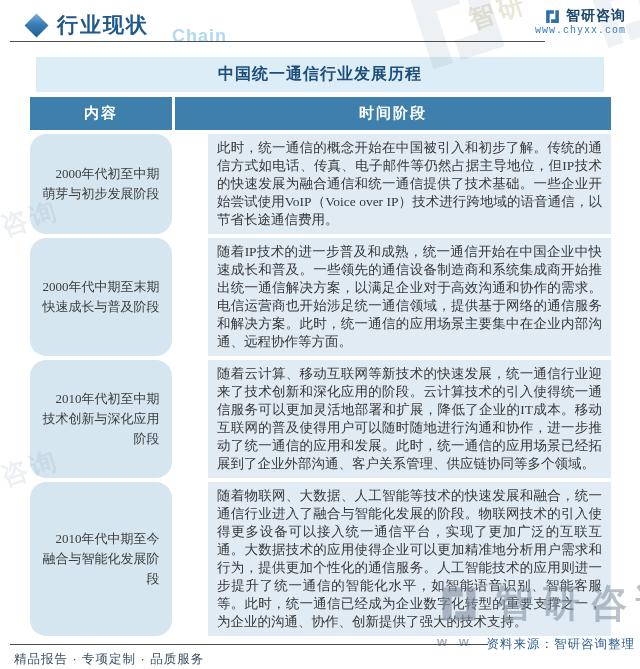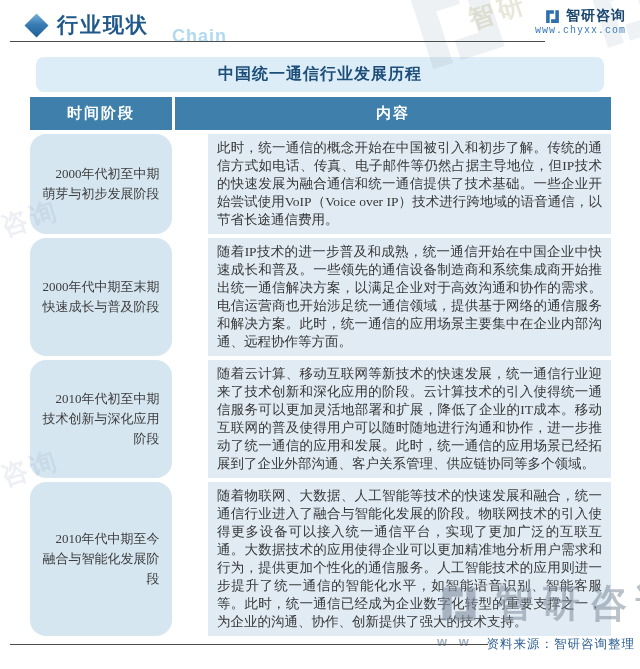--- a/index.html
+++ b/index.html
@@ -31,21 +31,20 @@
   }
   .hdr-rule { position:absolute; left:10px; top:41px; width:535px; border-top:1px solid #4d4d4d; z-index:6; }
 
   
   .banner {
     position:absolute; left:36px; top:57px; width:568px; height:35px;
     background:#dcedf7;
     display:flex; align-items:center; justify-content:center;
     font-size:16px; font-weight:bold; color:#1d4e79; letter-spacing:1px;
     z-index:2;
-    border-radius:8px;
   }
 
   
   .uc-table { position:absolute; left:30px; top:97px; width:581px; z-index:2; }
   .t-row {
     display:grid; grid-template-columns:142px 1fr; gap:3px; margin-bottom:4px;
   }
   .t-head .cell {
     background:#3e80ab; color:#ffffff;
     font-size:15px; font-weight:bold; letter-spacing:2px;
@@ -154,22 +153,22 @@
       <span class="brand-name">智研咨询</span>
     </div>
     <div class="brand-url">www.chyxx.com</div>
   </div>
   <div class="hdr-rule"></div>
 
   <div class="banner">中国统一通信行业发展历程</div>
 
   <div class="uc-table">
     <div class="t-row t-head">
+      <div class="cell head">内容</div>
       <div class="cell head">时间阶段</div>
-      <div class="cell head">内容</div>
     </div>
     <div class="t-row r1">
       <div class="cell phase">2000年代初至中期
 萌芽与初步发展阶段</div>
       <div class="cell content">此时，统一通信的概念开始在中国被引入和初步了解。传统的通信方式如电话、传真、电子邮件等仍然占据主导地位，但IP技术的快速发展为融合通信和统一通信提供了技术基础。一些企业开始尝试使用VoIP（Voice over IP）技术进行跨地域的语音通信，以节省长途通信费用。</div>
     </div>
     <div class="t-row r2">
       <div class="cell phase">2000年代中期至末期
 快速成长与普及阶段</div>
       <div class="cell content">随着IP技术的进一步普及和成熟，统一通信开始在中国企业中快速成长和普及。一些领先的通信设备制造商和系统集成商开始推出统一通信解决方案，以满足企业对于高效沟通和协作的需求。电信运营商也开始涉足统一通信领域，提供基于网络的通信服务和解决方案。此时，统一通信的应用场景主要集中在企业内部沟通、远程协作等方面。</div>
@@ -183,14 +182,15 @@
     <div class="t-row r4">
       <div class="cell phase">2010年代中期至今
 融合与智能化发展阶
 段</div>
       <div class="cell content">随着物联网、大数据、人工智能等技术的快速发展和融合，统一通信行业进入了融合与智能化发展的阶段。物联网技术的引入使得更多设备可以接入统一通信平台，实现了更加广泛的互联互通。大数据技术的应用使得企业可以更加精准地分析用户需求和行为，提供更加个性化的通信服务。人工智能技术的应用则进一步提升了统一通信的智能化水平，如智能语音识别、智能客服等。此时，统一通信已经成为企业数字化转型的重要支撑之一，为企业的沟通、协作、创新提供了强大的技术支持。</div>
     </div>
   </div>
 
   <div class="ftr-rule"></div>
   <div class="ftr-source">资料来源：智研咨询整理</div>
+  <div class="ftr-services">精品报告 · 专项定制 · 品质服务</div>
 
 </div>
 
 </body></html>

